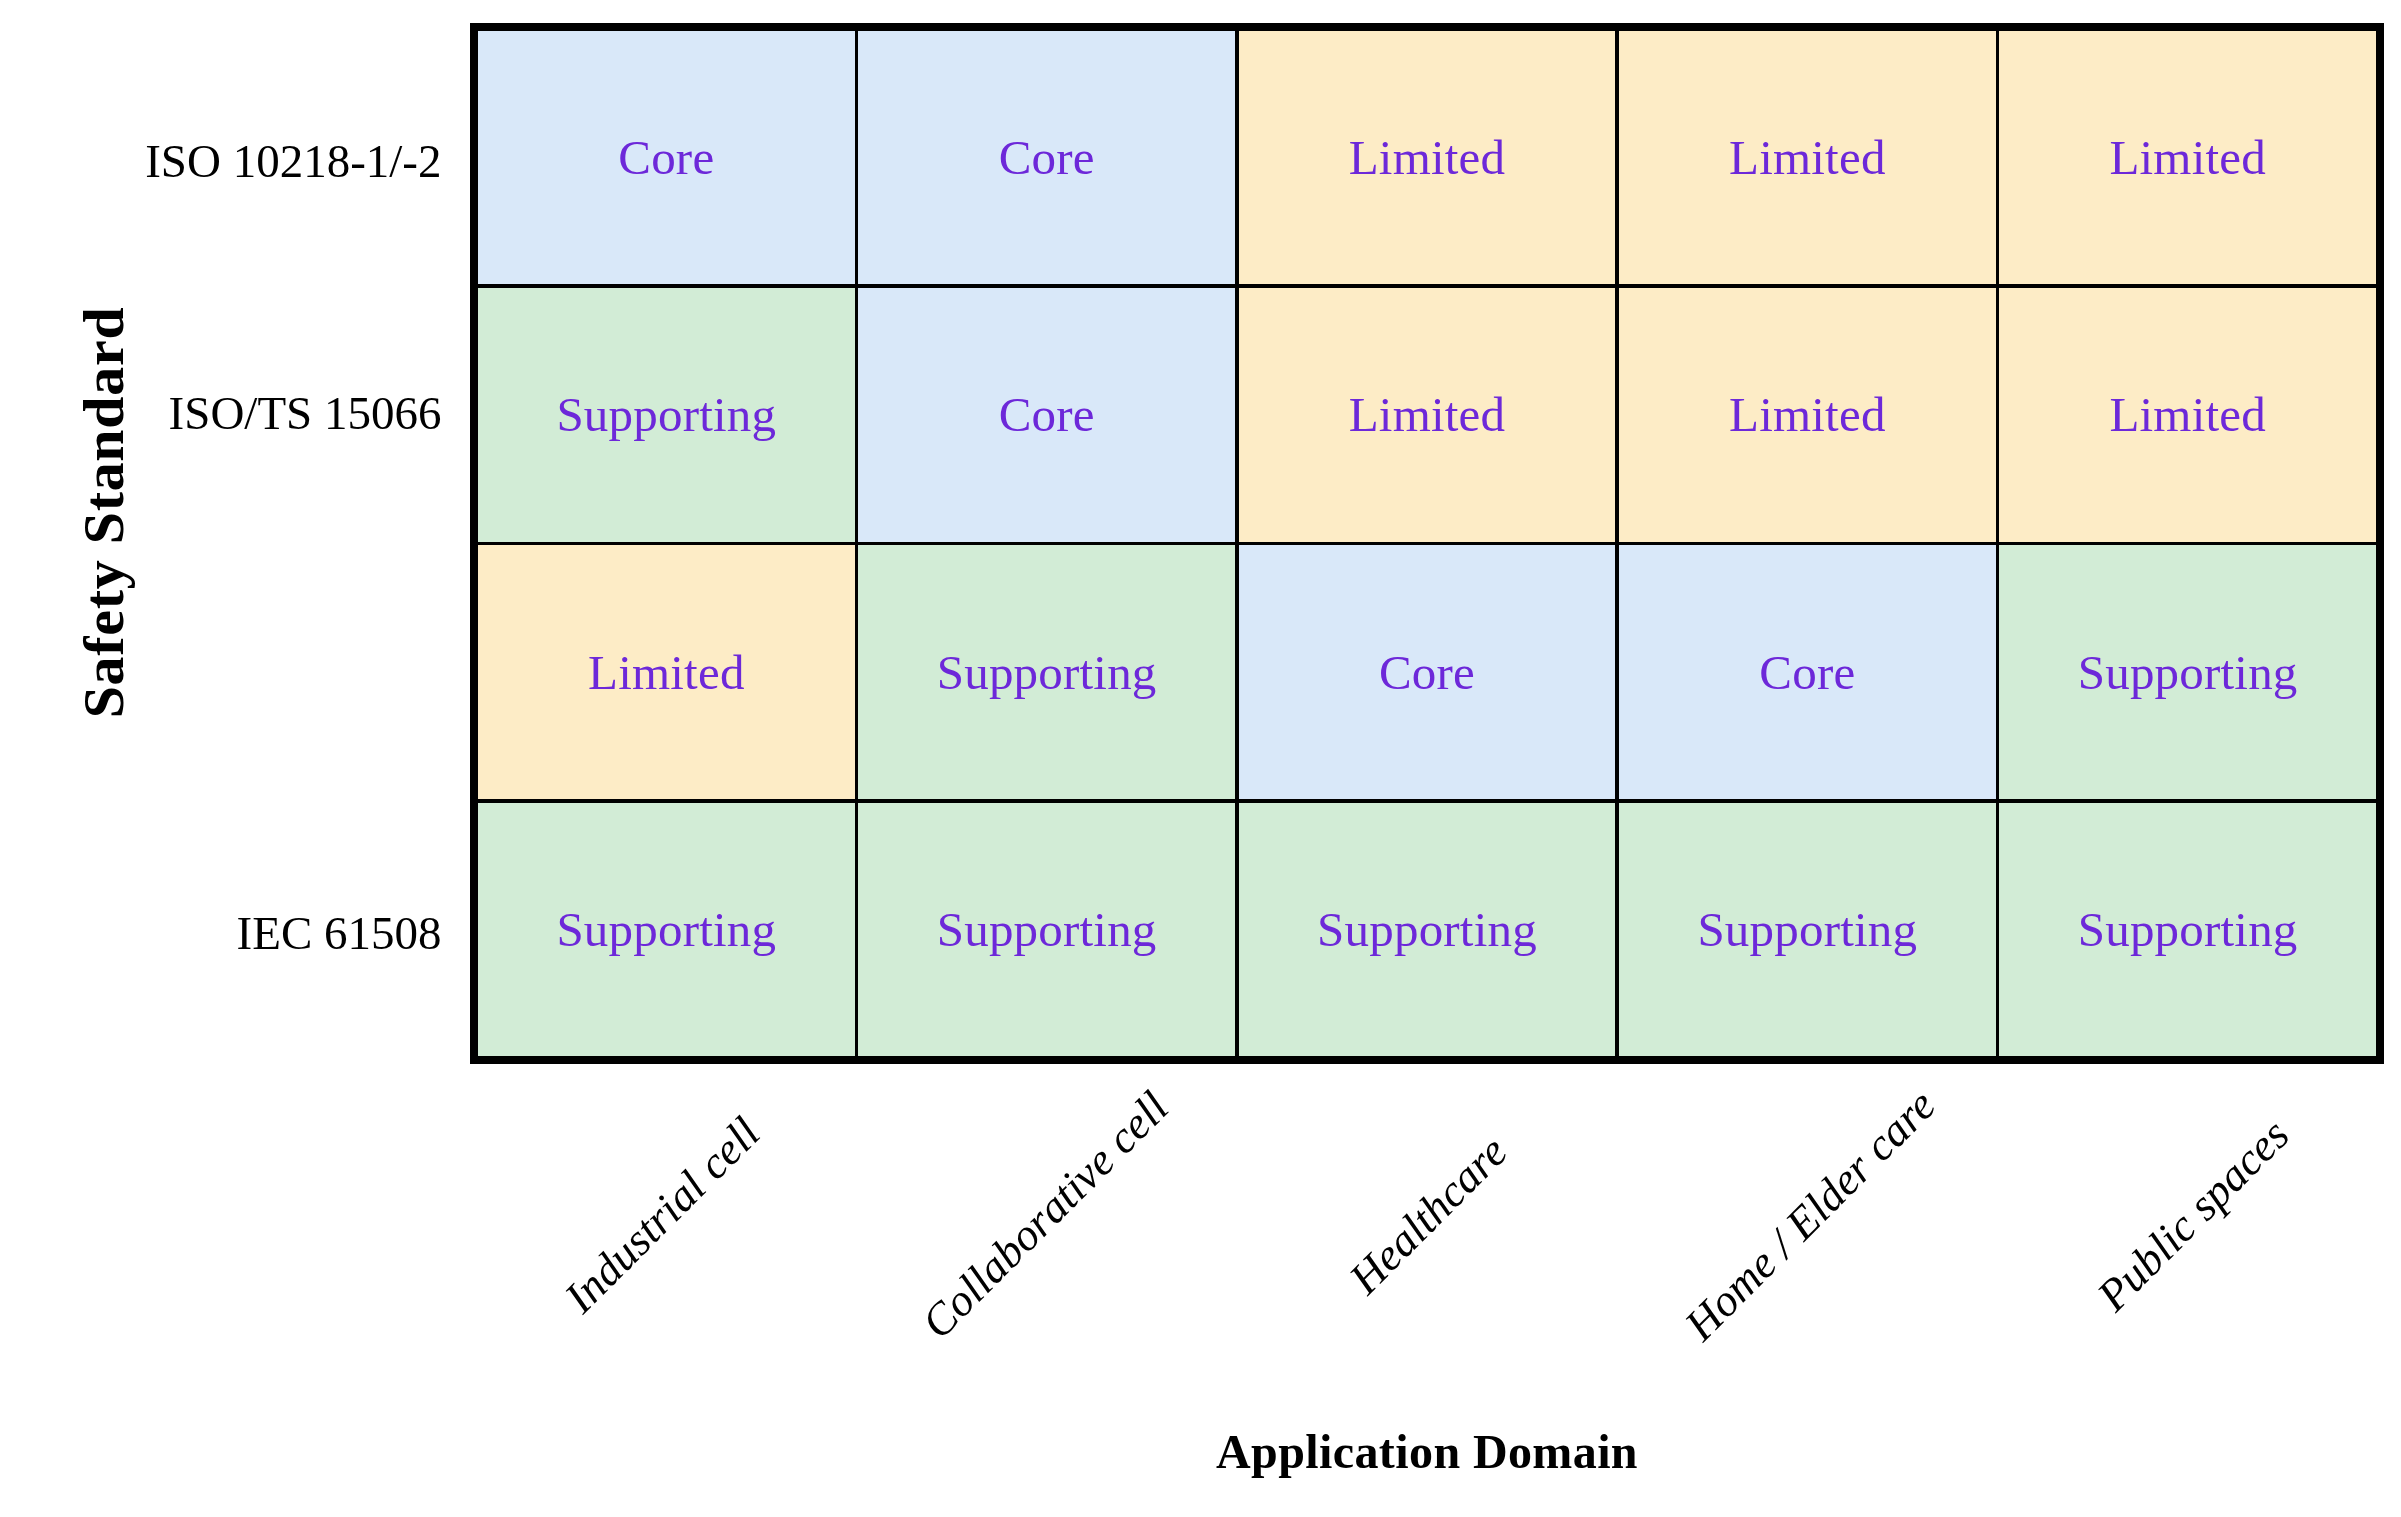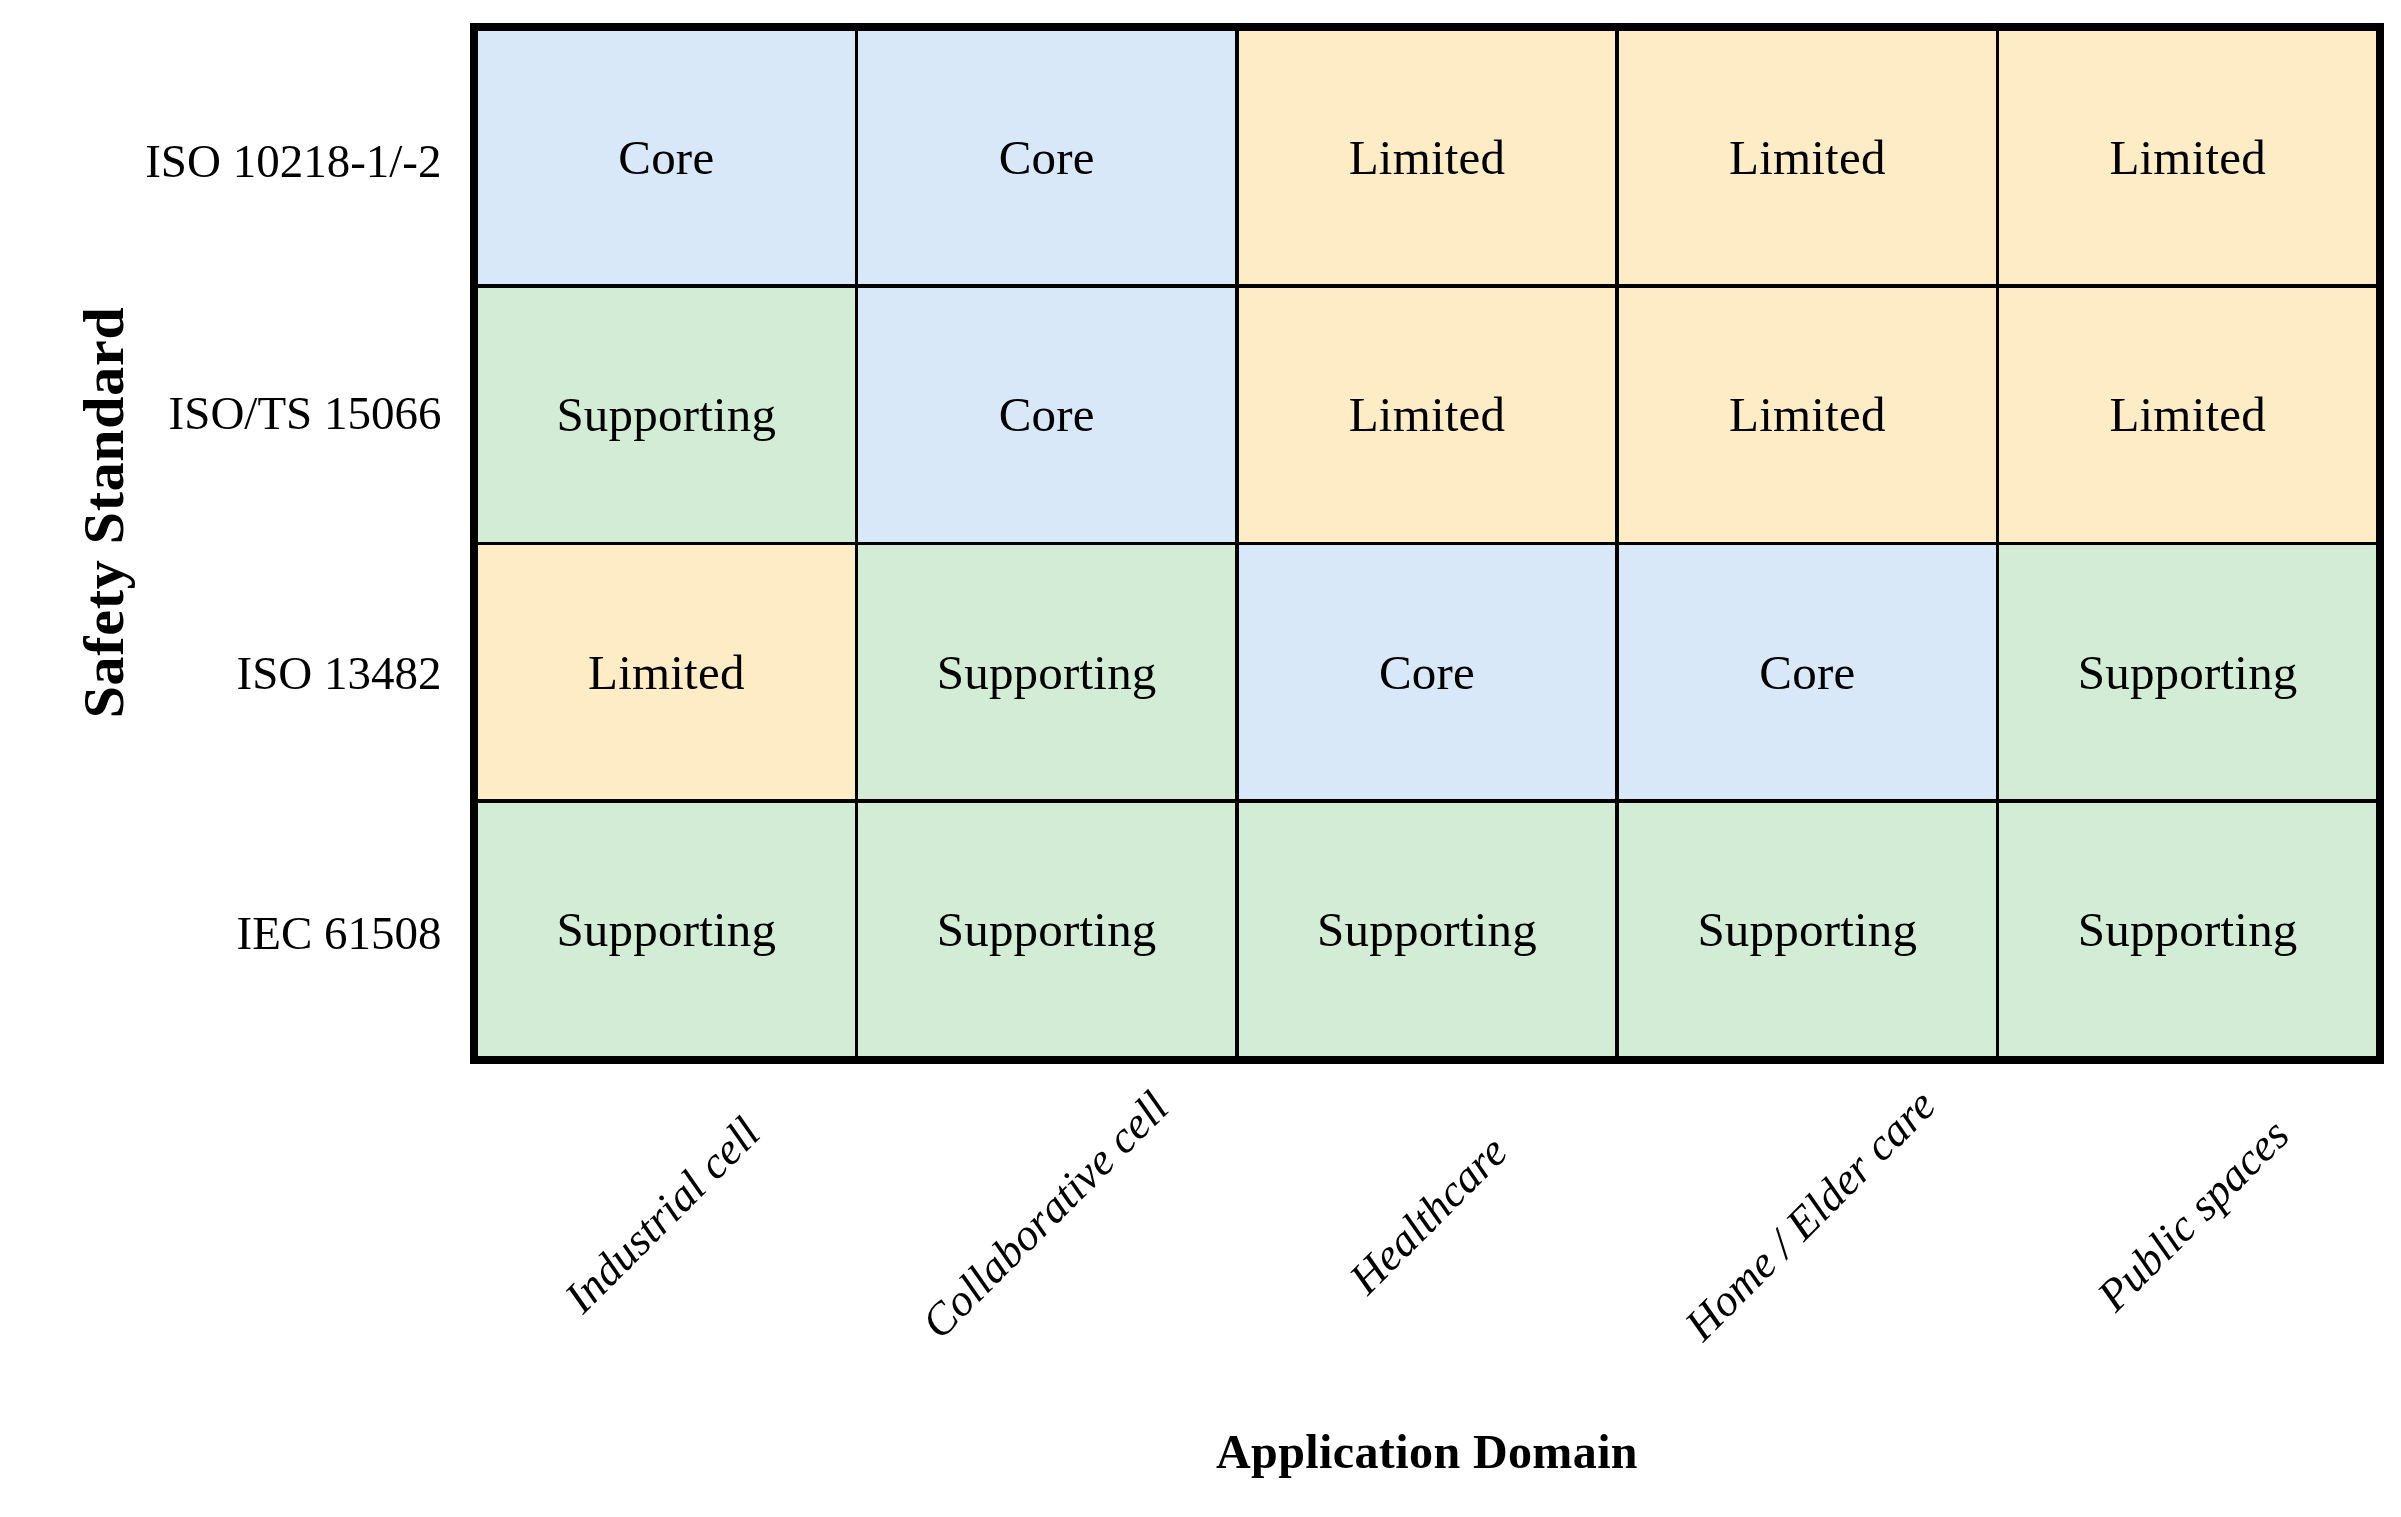--- a/index.html
+++ b/index.html
@@ -27,21 +27,21 @@
 
   
   #matrix{
     position:absolute;left:470px;top:23px;width:1914px;height:1041px;
     border:8.2px solid #000;box-sizing:border-box;background:#000;
     display:grid;grid-template-columns:repeat(5,1fr);grid-template-rows:repeat(4,1fr);
     gap:3.7px;
   }
   .cell{
     display:flex;align-items:center;justify-content:center;
-    font-size:49px;font-family:"Liberation Serif",serif;color:#000000;
+    font-size:49px;font-family:"Liberation Serif",serif;color:#6d28d9;
     white-space:nowrap;letter-spacing:0.2px;
   }
   .cell.core{background:#d9e8f9;}
   .cell.supporting{background:#d2ecd6;}
   .cell.limited{background:#fdecc6;}
 
   
   #col-labels{position:absolute;left:470px;top:1064px;width:1914px;height:329px;}
   .col-label-slot{
     position:absolute;top:0;width:383px;height:329px;
@@ -65,21 +65,20 @@
 </head>
 <body>
 
 <div id="figure">
 
   <div id="y-axis-title">Safety Standard</div>
 
   <div id="row-labels">
       <div class="row-label" style="top: 8px;">ISO 10218-1/-2</div>
       <div class="row-label" style="top: 260px;">ISO/TS 15066</div>
-      <div class="row-label" style="top: 520px;">ISO 13482</div>
       <div class="row-label" style="top: 780px; font-family: Liberation Serif, serif;">IEC 61508</div>
     </div>
 
   <div id="matrix">
       <div class="cell core">Core</div>
       <div class="cell core">Core</div>
       <div class="cell limited">Limited</div>
       <div class="cell limited">Limited</div>
       <div class="cell limited">Limited</div>
       <div class="cell supporting">Supporting</div>

